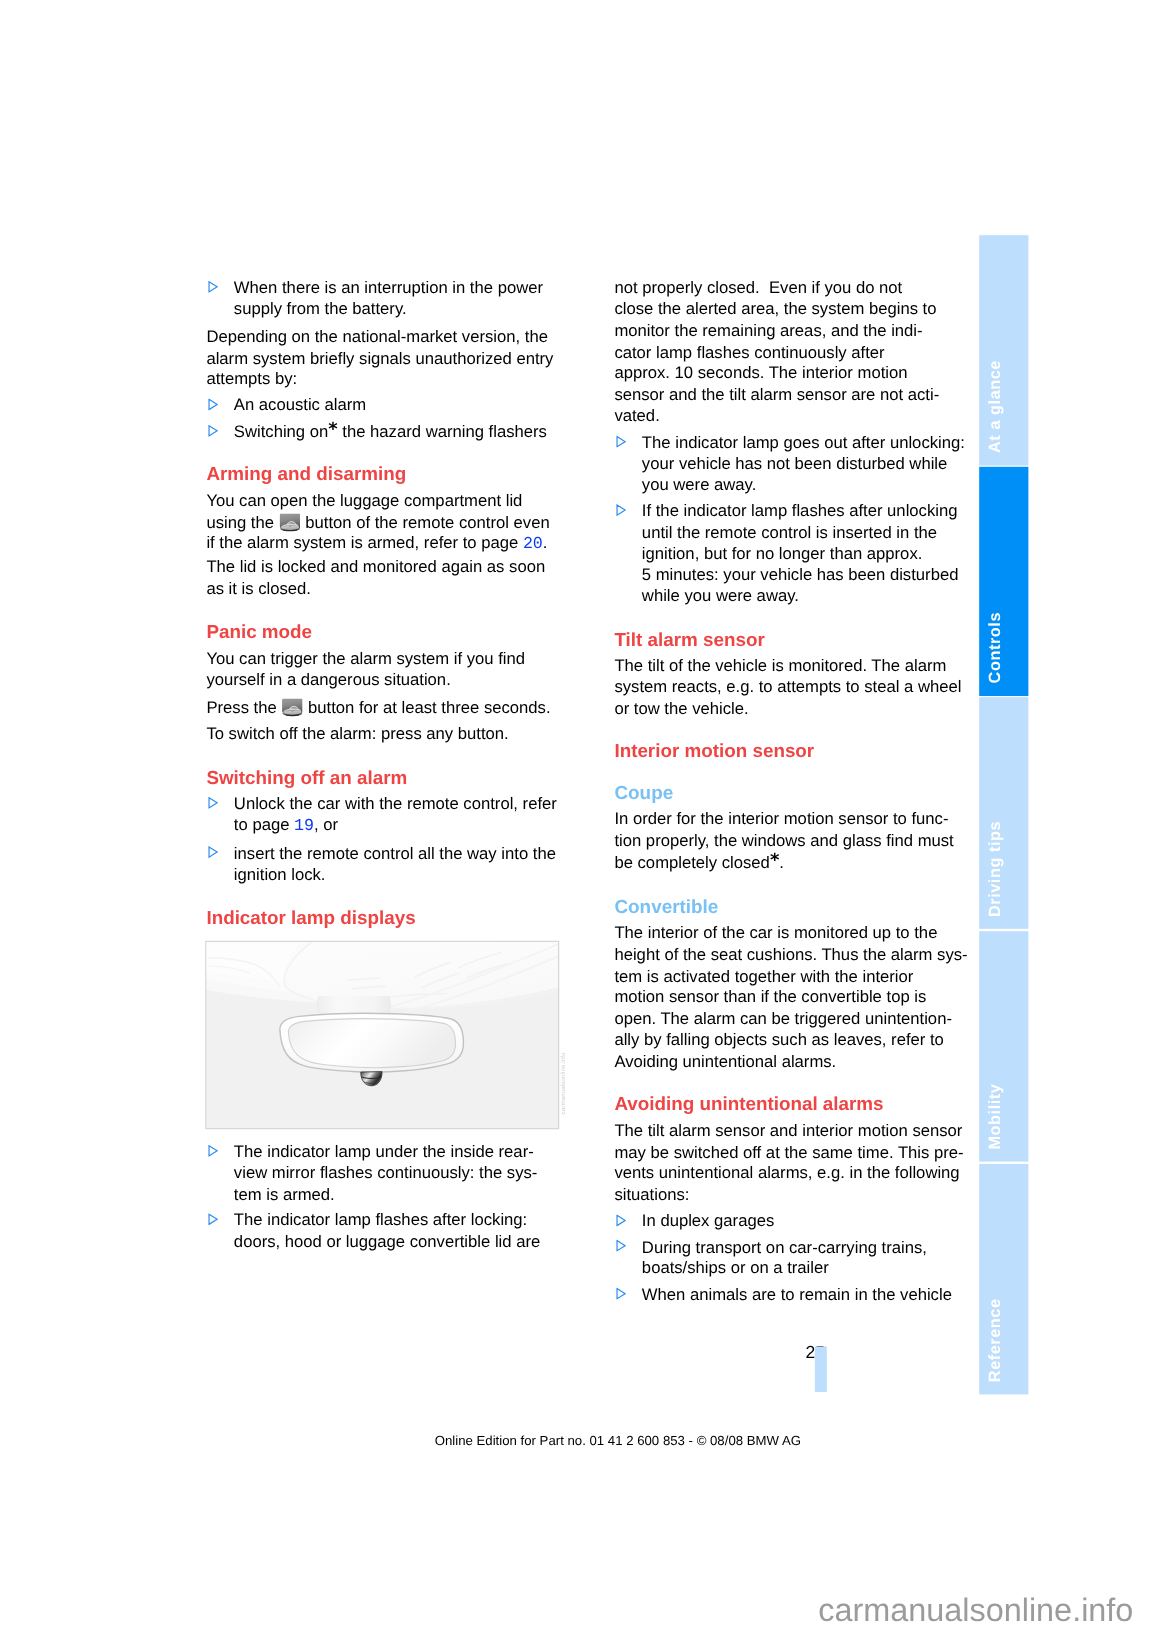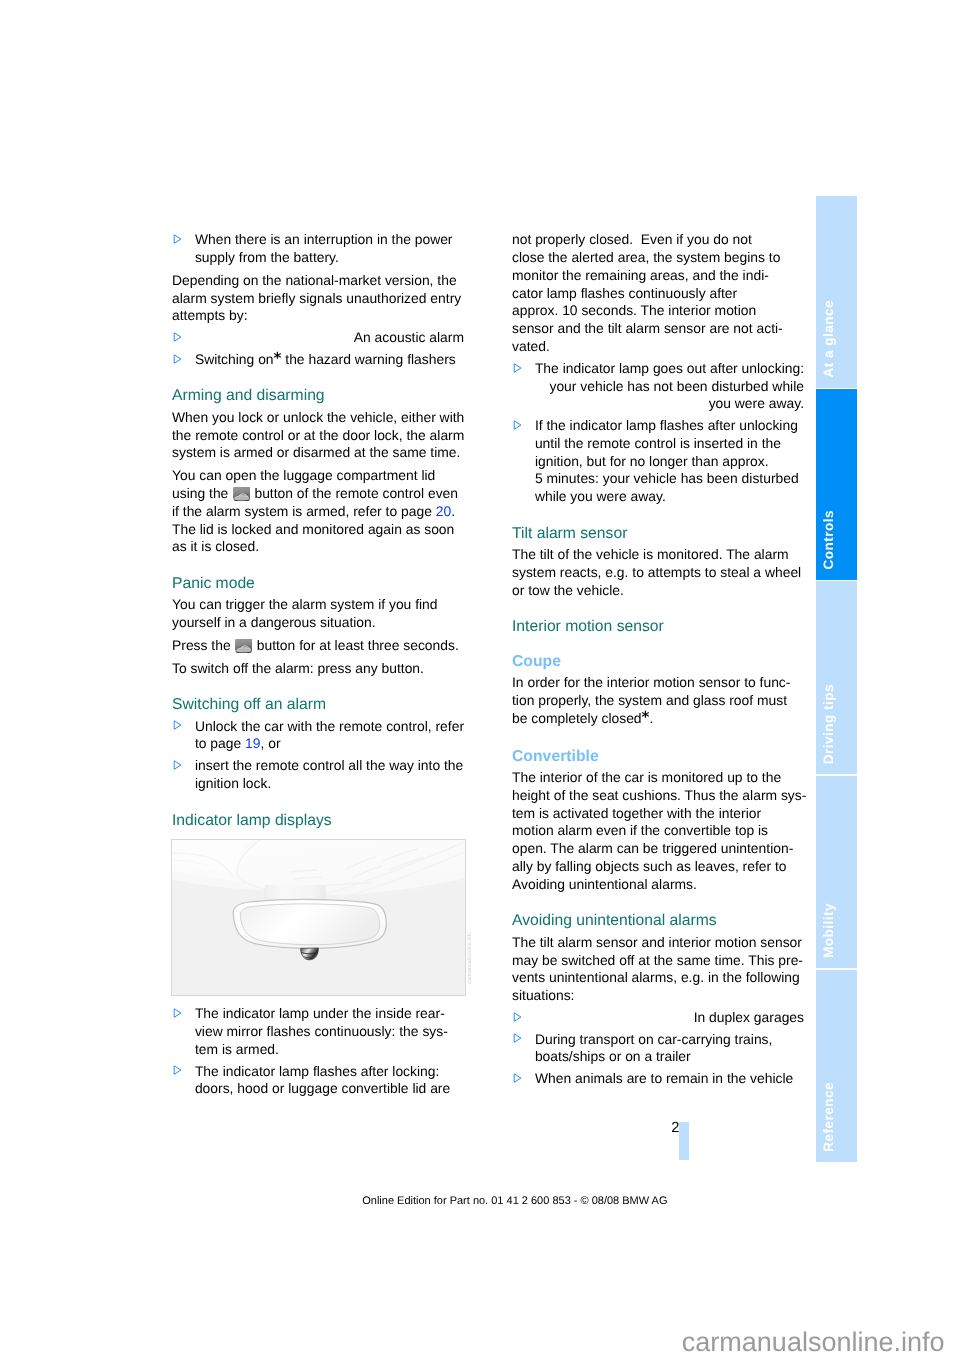--- a/index.html
+++ b/index.html
@@ -11,29 +11,29 @@
 
   .col{position:absolute;width:292px;}
   .col-left{left:172px;top:231.2px;}
   .col-right{left:488px;top:231.2px;margin-left:24px;}
 
   .ln{font-size:13.88px;line-height:17.8px;color:#000;white-space:pre;}
   .blk{margin:0;}
   .blk.para + .blk.para{margin-top:5.0px;}
   .blk.bullet{position:relative;padding-left:22.9px;}
   .blk.bullet + .blk.bullet{margin-top:3.8px;}
-  .blk.para + .blk.bullet{margin-top:4.0px;text-align:right;}
+  .blk.para + .blk.bullet{margin-top:4.0px;}
   .blk.bullet + .blk.para{margin-top:5.0px;}
-  .h2{font-size:15.7px;line-height:19px;color:#0f766e;font-weight:normal;
+  .h2{font-size:15.7px;line-height:19px;color:#ef4444;font-weight:bold;
       margin:0;padding-top:17.9px;padding-bottom:3.3px;white-space:nowrap;}
   .h3{font-size:15.75px;line-height:19px;color:#79c0f5;font-weight:bold;
       margin:0;padding-top:18.7px;padding-bottom:3.4px;white-space:nowrap;}
   .h2 + .h3{padding-top:12.4px;}
   .tri{position:absolute;left:0.8px;top:2.8px;width:9.2px;height:10.1px;display:block;}
-  a.lnk, .lnk{color:#0a3bf2;text-decoration:none;}
+  a.lnk, .lnk{color:#0a3bf2;text-decoration:none;font-family:Liberation Mono, monospace;}
   .star{font-family:"DejaVu Sans",sans-serif;font-weight:bold;font-size:15px;line-height:0;
          vertical-align:1.2px;letter-spacing:0;}
 
   .figwrap{padding-top:5.7px;padding-bottom:9.8px;}
   .fig{width:295px;height:157px;margin-left:-1px;border:1px solid #d6d7d8;background:#f1f2f3;position:relative;overflow:hidden;box-sizing:border-box;}
   .figwrap{position:relative;}
   .figcredit{position:absolute;left:295px;bottom:22px;writing-mode:vertical-rl;
              transform:rotate(180deg);
              font-size:5.1px;color:#cfcfcf;letter-spacing:0.1px;white-space:nowrap;line-height:7px;}
 
@@ -75,25 +75,20 @@
         </svg>
         <div class="ln">An acoustic alarm</div>
       </div>
       <div class="blk bullet">
         <svg class="tri" viewBox="0 0 18.4 20.2">
           <path d="M2.4 1.6 L15.9 10.1 L2.4 18.6 Z" fill="none" stroke="#2b8cf0" stroke-width="2.0" stroke-linejoin="miter"></path>
         </svg>
         <div class="ln">Switching on<span class="star">*</span> the hazard warning flashers</div>
       </div>
       <div class="h2">Arming and disarming</div>
-      <div class="blk para">
-        <div class="ln">When you lock or unlock the vehicle, either with</div>
-        <div class="ln">the remote control or at the door lock, the alarm</div>
-        <div class="ln">system is armed or disarmed at the same time.</div>
-      </div>
       <div class="blk para">
         <div class="ln">You can open the luggage compartment lid</div>
         <div class="ln">using the <svg class="btnicon" width="17.4" height="14.8" viewBox="0 0 35 30" style="display:inline-block;vertical-align:-3.4px;margin:0 0.5px;">
             <defs>
               <linearGradient id="bgA" x1="0" y1="0" x2="0.18" y2="1">
                 <stop offset="0" stop-color="#9d9d9d"></stop>
                 <stop offset="0.38" stop-color="#8b8b8b"></stop>
                 <stop offset="0.76" stop-color="#676767"></stop>
                 <stop offset="1" stop-color="#2e2e2e"></stop>
               </linearGradient>
@@ -285,29 +280,29 @@
       <div class="h2">Tilt alarm sensor</div>
       <div class="blk para">
         <div class="ln">The tilt of the vehicle is monitored. The alarm</div>
         <div class="ln">system reacts, e.g. to attempts to steal a wheel</div>
         <div class="ln">or tow the vehicle.</div>
       </div>
       <div class="h2">Interior motion sensor</div>
       <div class="h3">Coupe</div>
       <div class="blk para">
         <div class="ln">In order for the interior motion sensor to func-</div>
-        <div class="ln">tion properly, the system and glass roof must</div>
+        <div class="ln">tion properly, the windows and glass find must</div>
         <div class="ln">be completely closed<span class="star">*</span>.</div>
       </div>
       <div class="h3">Convertible</div>
       <div class="blk para">
         <div class="ln">The interior of the car is monitored up to the</div>
         <div class="ln">height of the seat cushions. Thus the alarm sys-</div>
         <div class="ln">tem is activated together with the interior</div>
-        <div class="ln">motion alarm even if the convertible top is</div>
+        <div class="ln">motion sensor than if the convertible top is</div>
         <div class="ln">open. The alarm can be triggered unintention-</div>
         <div class="ln">ally by falling objects such as leaves, refer to</div>
         <div class="ln">Avoiding unintentional alarms.</div>
       </div>
       <div class="h2">Avoiding unintentional alarms</div>
       <div class="blk para">
         <div class="ln">The tilt alarm sensor and interior motion sensor</div>
         <div class="ln">may be switched off at the same time. This pre-</div>
         <div class="ln">vents unintentional alarms, e.g. in the following</div>
         <div class="ln">situations:</div>

